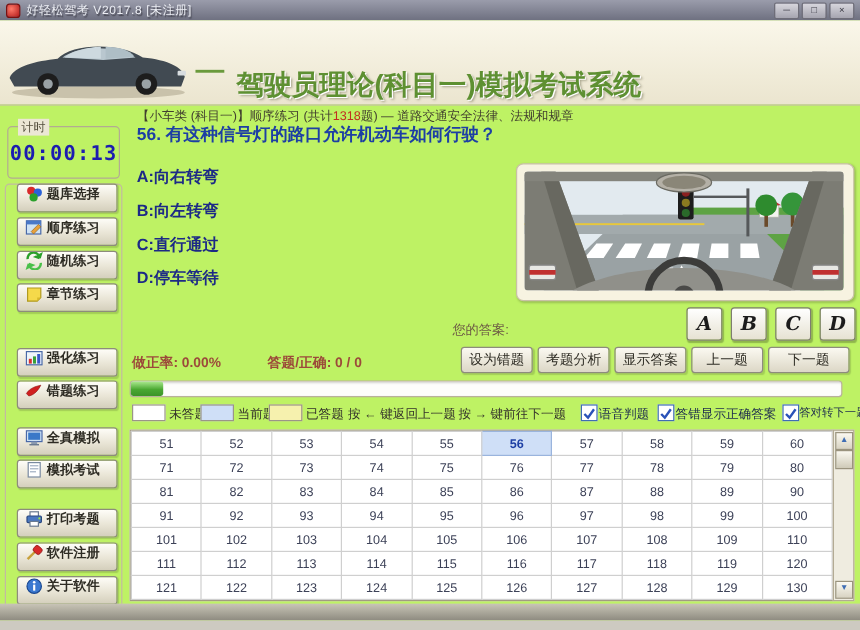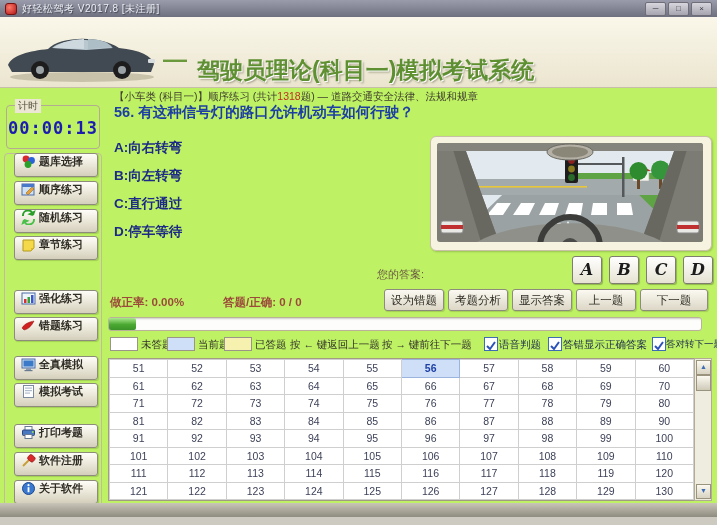--- a/index.html
+++ b/index.html
@@ -344,32 +344,20 @@
             <td>53</td>
             <td>54</td>
             <td>55</td>
             <td class="current">56</td>
             <td>57</td>
             <td>58</td>
             <td>59</td>
             <td>60</td>
           </tr>
           <tr>
-            <td>61</td>
-            <td>62</td>
-            <td>63</td>
-            <td>64</td>
-            <td>65</td>
-            <td>66</td>
-            <td>67</td>
-            <td>68</td>
-            <td>69</td>
-            <td>70</td>
-          </tr>
-          <tr>
             <td>71</td>
             <td>72</td>
             <td>73</td>
             <td>74</td>
             <td>75</td>
             <td>76</td>
             <td>77</td>
             <td>78</td>
             <td>79</td>
             <td>80</td>

